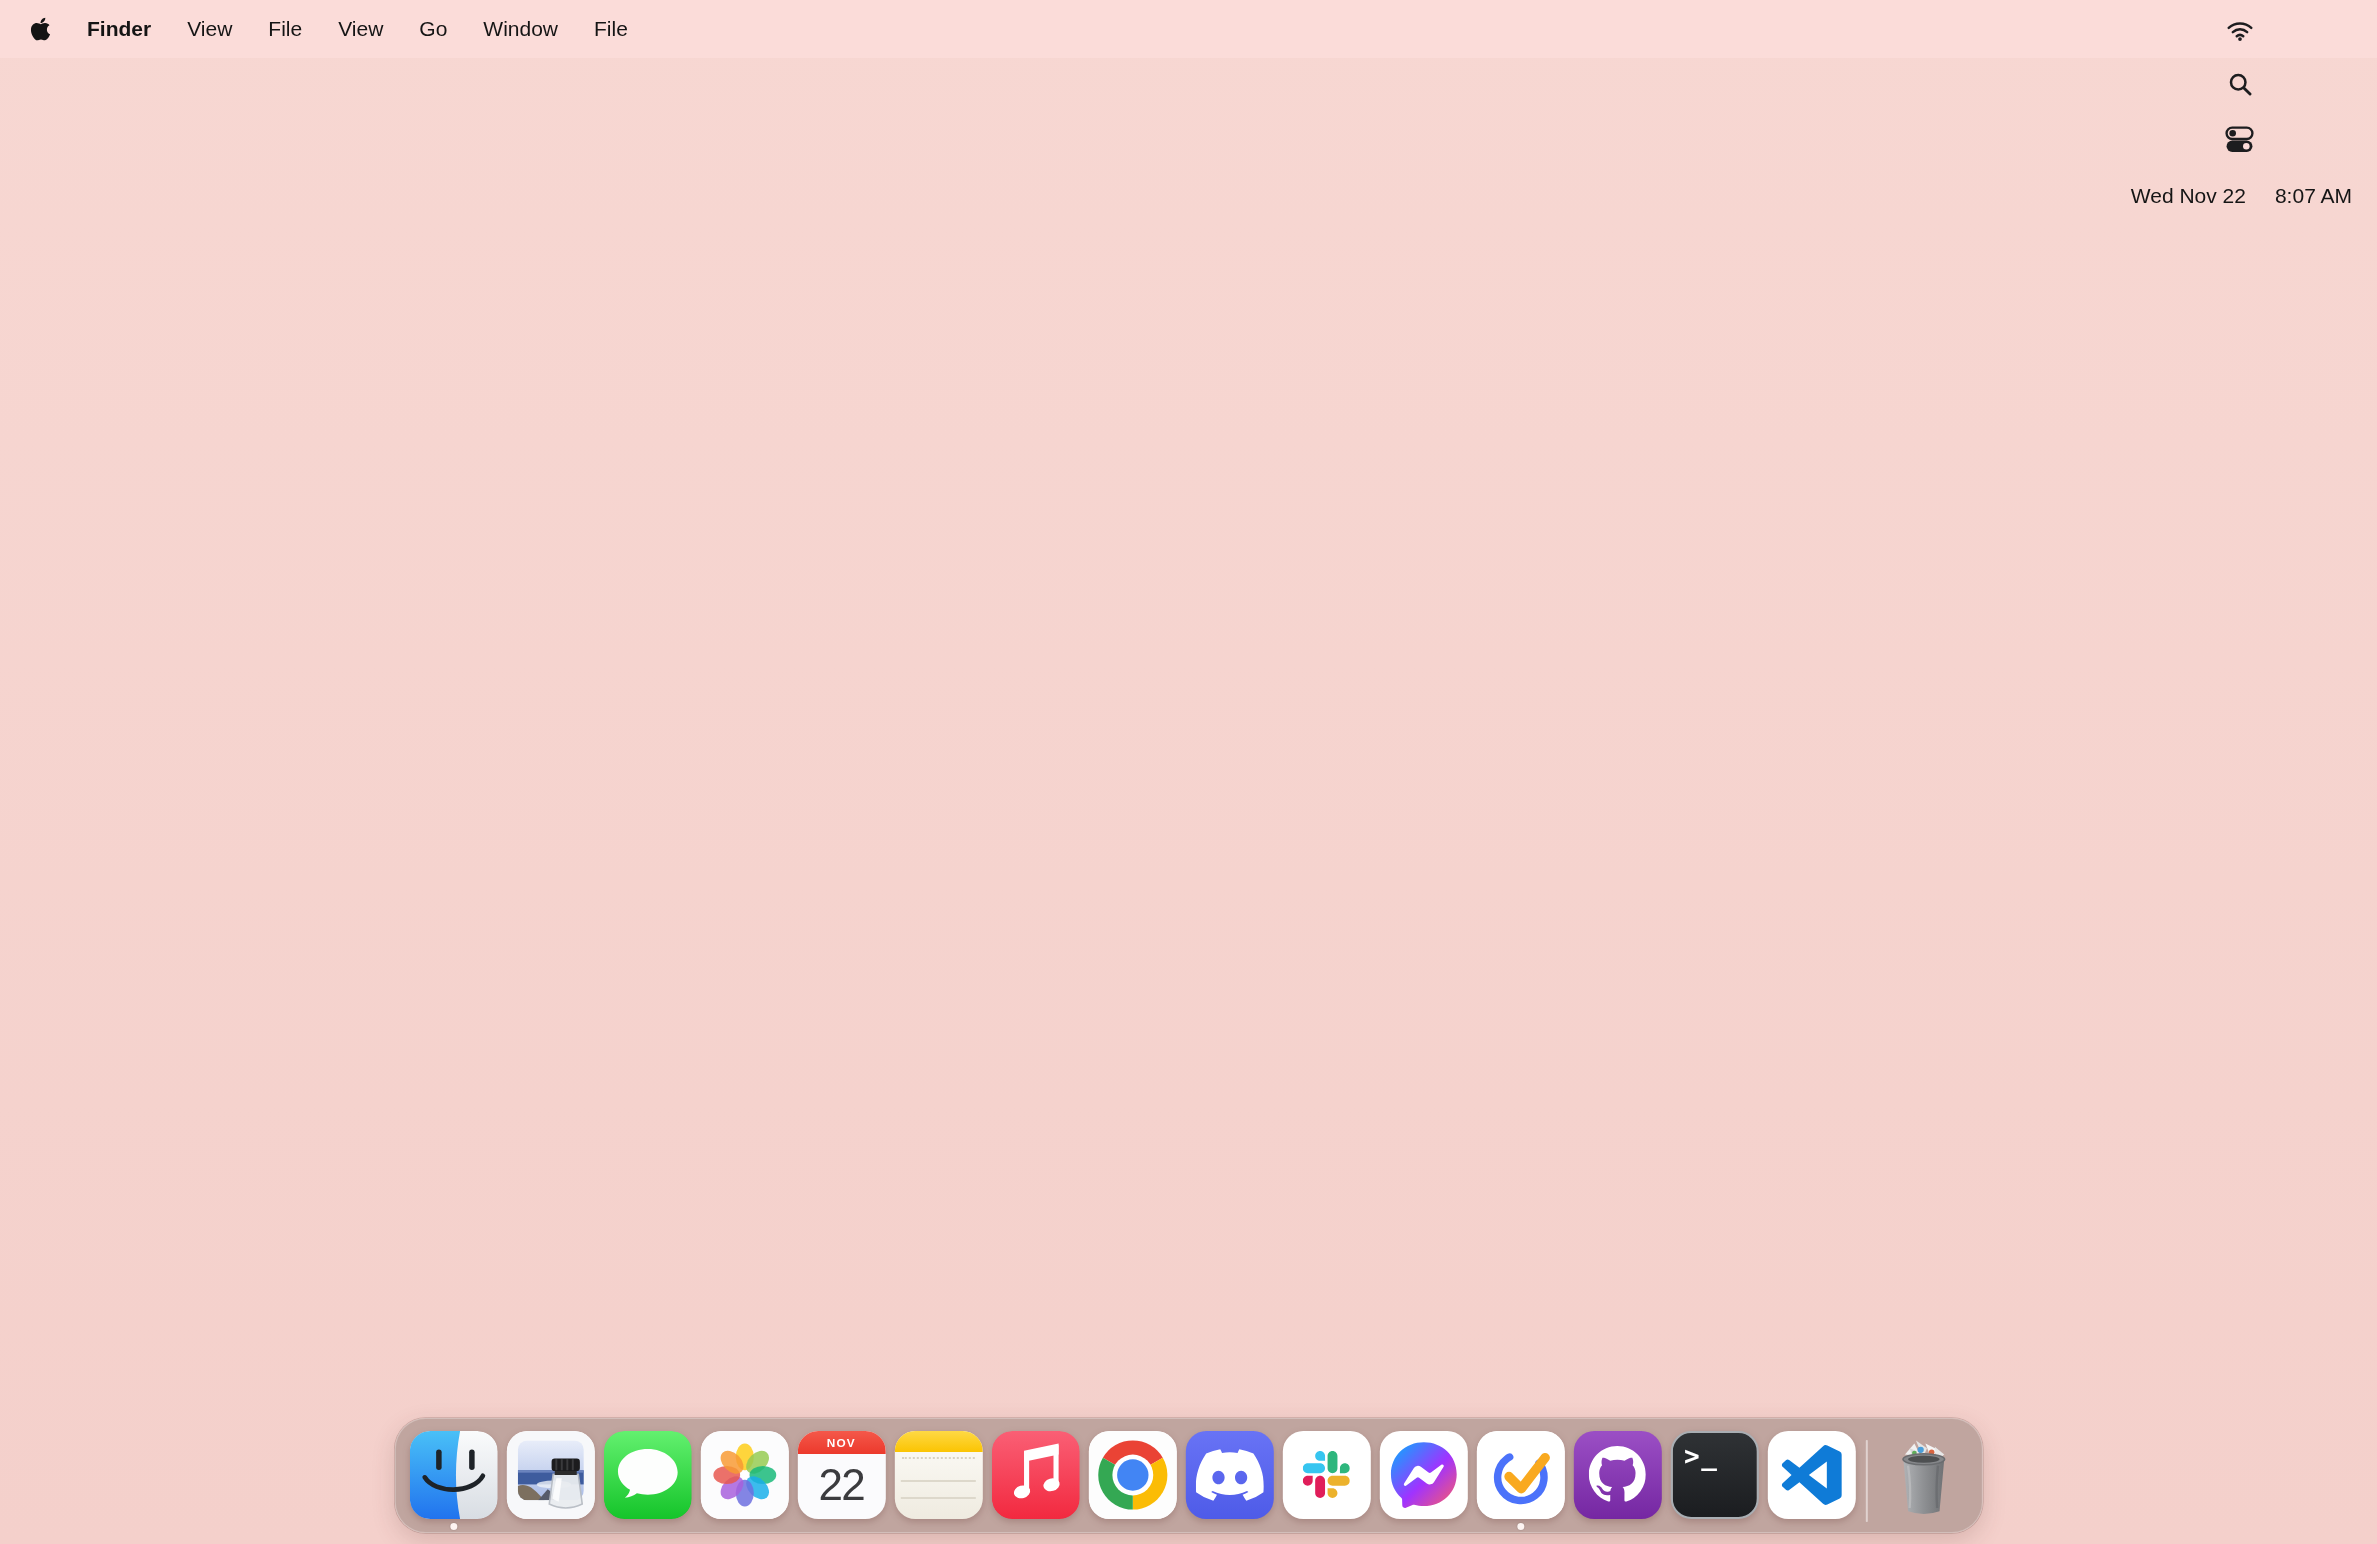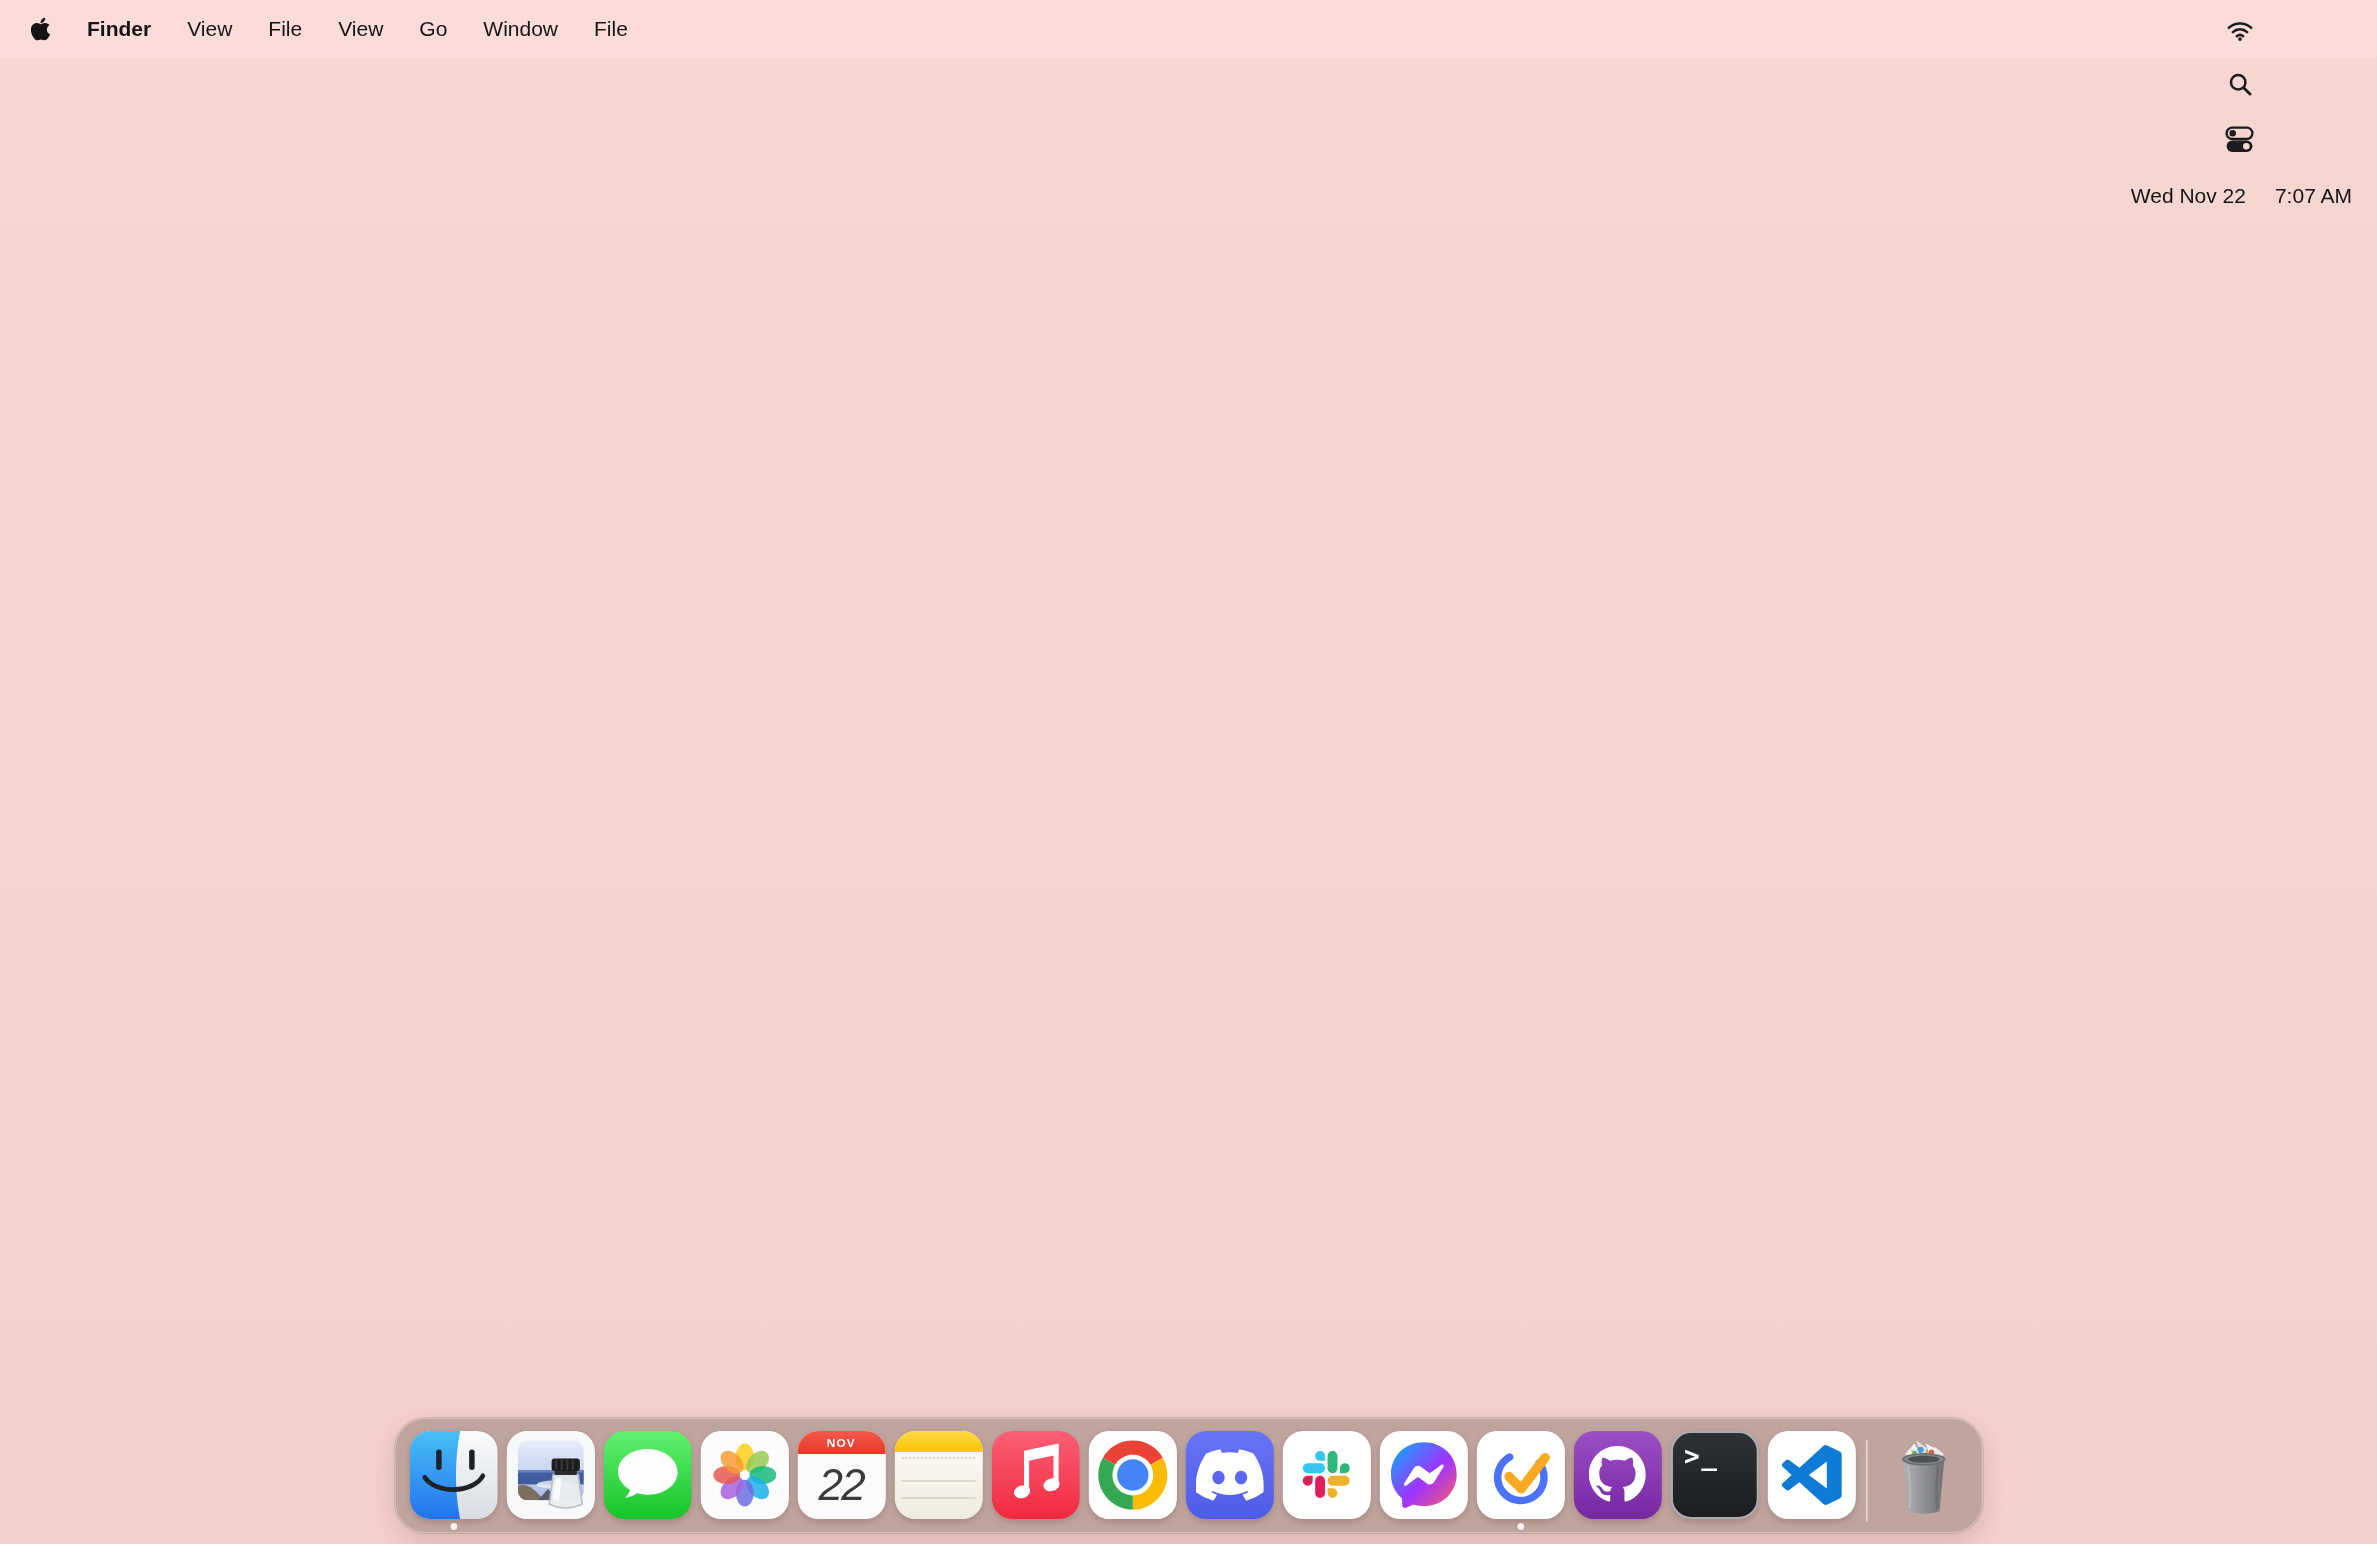--- a/index.html
+++ b/index.html
@@ -61,21 +61,21 @@
 
   
   .tile.calendar { background:#FBFBFD; display:flex; flex-direction:column; }
   .cal-head {
     height:23.6px; background:linear-gradient(#F4584A,#EC392C);
     display:flex; align-items:center; justify-content:center;
     color:#fff; font-size:11.8px; font-weight:700; letter-spacing:1.2px;
   }
   .cal-day {
     flex:1; display:flex; align-items:center; justify-content:center;
-    font-size:44px; color:#3B3B3E; letter-spacing:-1.6px; margin-top:-3.1px;font-style:italic;
+    font-size:44px; color:#3B3B3E; letter-spacing:-1.6px; margin-top:-3.1px;
   }
 
   
   .tile.notes { background:linear-gradient(#FDFCF8,#EFEBE0); }
   .notes-head { position:absolute; top:0; left:0; right:0; height:21px;
     background:linear-gradient(#FED945,#FBC402); }
   .notes-perf { position:absolute; top:26px; left:7.9px; right:7.9px; height:0;
     border-top:2.4px dotted #D8D2C2; }
   .notes-line { position:absolute; left:6.3px; right:6.3px; height:2.4px; background:#DDD8CB; }
 
@@ -159,21 +159,21 @@
     <span class="status-icon">
       <svg width="29" height="27.5" viewBox="0 0 37 35">
           <rect x="2" y="2" width="33" height="14.5" rx="7.25" fill="none" stroke="#1d1d1f" stroke-width="3"></rect>
           <circle cx="9.8" cy="9.2" r="4.2" fill="#1d1d1f"></circle>
           <rect x="2" y="18.5" width="33" height="14.5" rx="7.25" fill="#1d1d1f"></rect>
           <circle cx="27.2" cy="25.8" r="4.2" fill="#FBDCD9"></circle>
         </svg>
     </span>
     <span class="clock">
       <span>Wed Nov 22</span>
-      <span>7:07 AM</span>
+      <span>8:07 AM</span>
     </span>
   </div>
 </div>
 
 <div class="dock">
 
   <div class="dock-item">
     <div class="tile">
       <svg width="88" height="88" viewBox="0 0 112 112">
         <defs>

